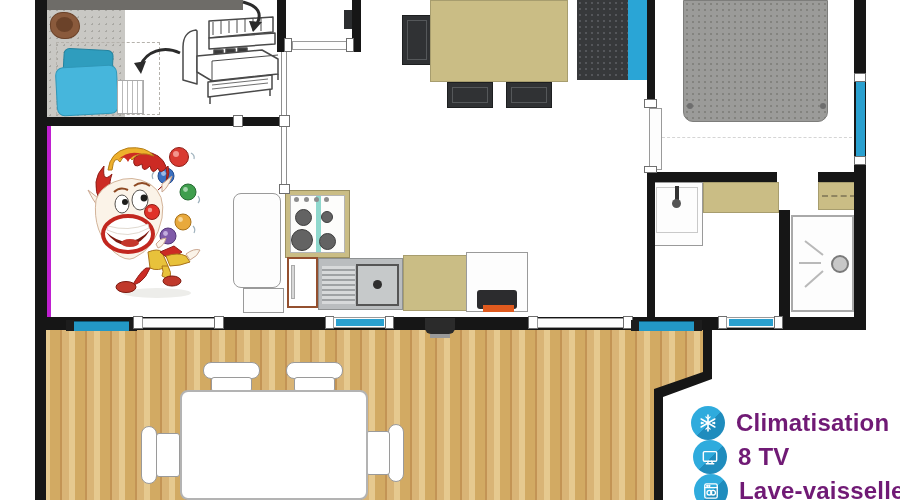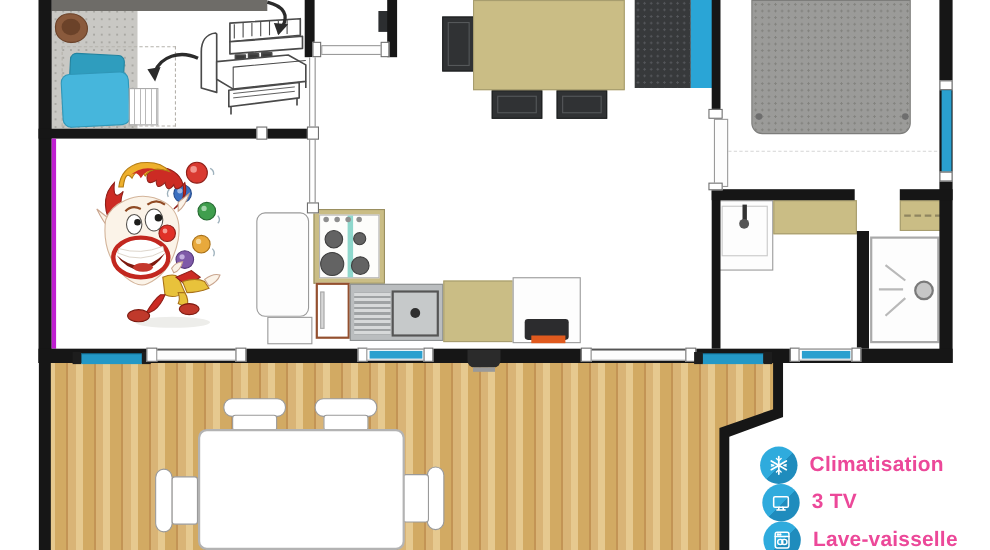--- a/index.html
+++ b/index.html
@@ -11,21 +11,21 @@
   .wht{background:#fdfdfd;border:1px solid #9a9a9a;box-sizing:border-box;}
   .brk{position:absolute;background:#fff;border:1px solid #6f6f6f;box-sizing:border-box;z-index:6;}
   .glass{position:absolute;background:#2aa0cf;z-index:6;}
   .speck-gray{background-color:#c9c8c4;background-image:radial-gradient(#a9a8a3 1px,transparent 1px);background-size:7px 7px;}
   .speck-bed{background-color:#9b9b99;background-image:radial-gradient(#83837f 1px,transparent 1px);background-size:6px 6px;}
   .speck-dark{background-color:#37393b;background-image:radial-gradient(#54565a 1px,transparent 1px);background-size:6px 6px;}
   .legend-row{position:absolute;display:flex;align-items:center;gap:11px;z-index:9;}
   .legend-icon{width:34px;height:34px;border-radius:50%;flex:0 0 34px;
     background:linear-gradient(135deg,#2fabdd 52%,#1f8cbd 52%);
     display:flex;align-items:center;justify-content:center;}
-  .legend-label{font-weight:700;font-size:19px;color:#ec4899;letter-spacing:.2px;white-space:nowrap;}
+  .legend-label{font-weight:700;font-size:24px;color:#701a75;letter-spacing:.2px;white-space:nowrap;}
   .chair{background:#303234;border:1px solid #1d1f20;box-sizing:border-box;}
   .chair .pad{position:absolute;left:4px;top:4px;right:4px;bottom:4px;border:1px solid #55585a;}
   .dchair{background:#fff;border:1px solid #9a9a9a;box-sizing:border-box;border-radius:8px;position:absolute;}
 </style>
 </head>
 <body>
 
 <div id="stage">
 
   <div class="abs" style="left:35px;top:317px;width:680px;height:183px;">
@@ -257,21 +257,21 @@
   </div>
   <div class="legend-row" style="left:693px;top:440px;">
     <div class="legend-icon">
       <svg width="20" height="20" viewBox="0 0 24 24">
         <g stroke="#fff" stroke-width="1.7" fill="none" stroke-linecap="round">
           <rect x="4" y="5.5" width="16" height="11.5" rx="1.5"></rect>
           <path d="M10 17 L9 20 L15 20 L14 17 M7.5 20 H16.5"></path>
         </g>
       </svg>
     </div>
-    <span class="legend-label">3 TV</span>
+    <span class="legend-label">8 TV</span>
   </div>
   <div class="legend-row" style="left:694px;top:474px;">
     <div class="legend-icon">
       <svg width="20" height="20" viewBox="0 0 24 24">
         <g stroke="#fff" stroke-width="1.6" fill="none" stroke-linecap="round">
           <rect x="4.5" y="3.5" width="15" height="17" rx="2"></rect>
           <path d="M4.5 8 H19.5"></path>
           <circle cx="7.5" cy="5.8" r="0.6" fill="#fff"></circle>
           <circle cx="10" cy="5.8" r="0.6" fill="#fff"></circle>
           <circle cx="10" cy="14" r="2.8"></circle>

